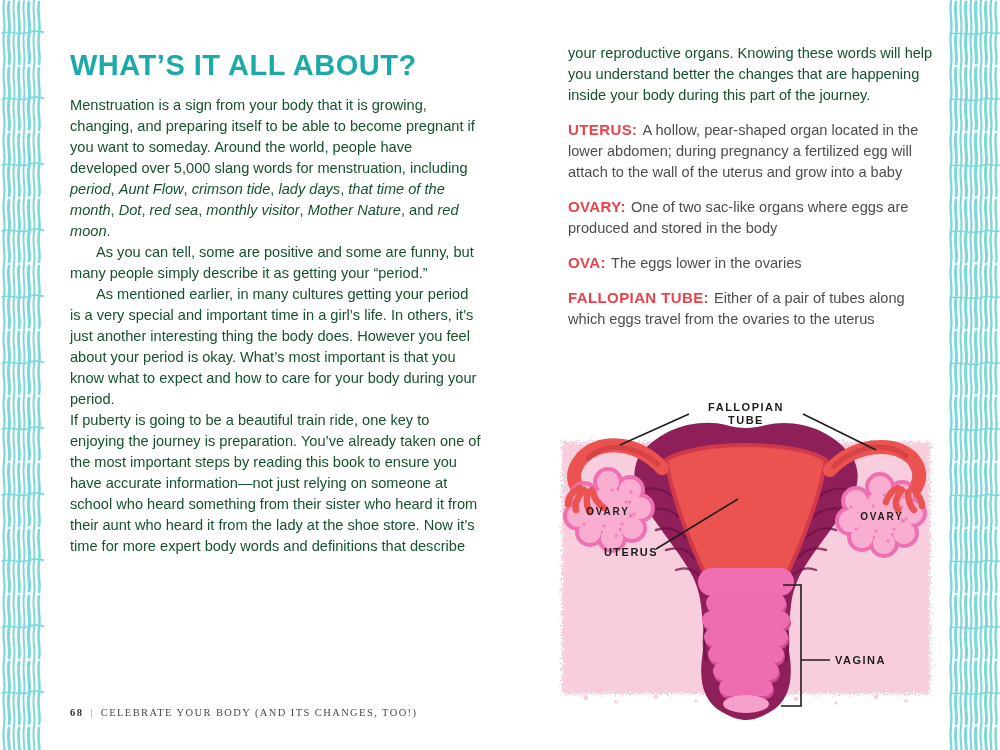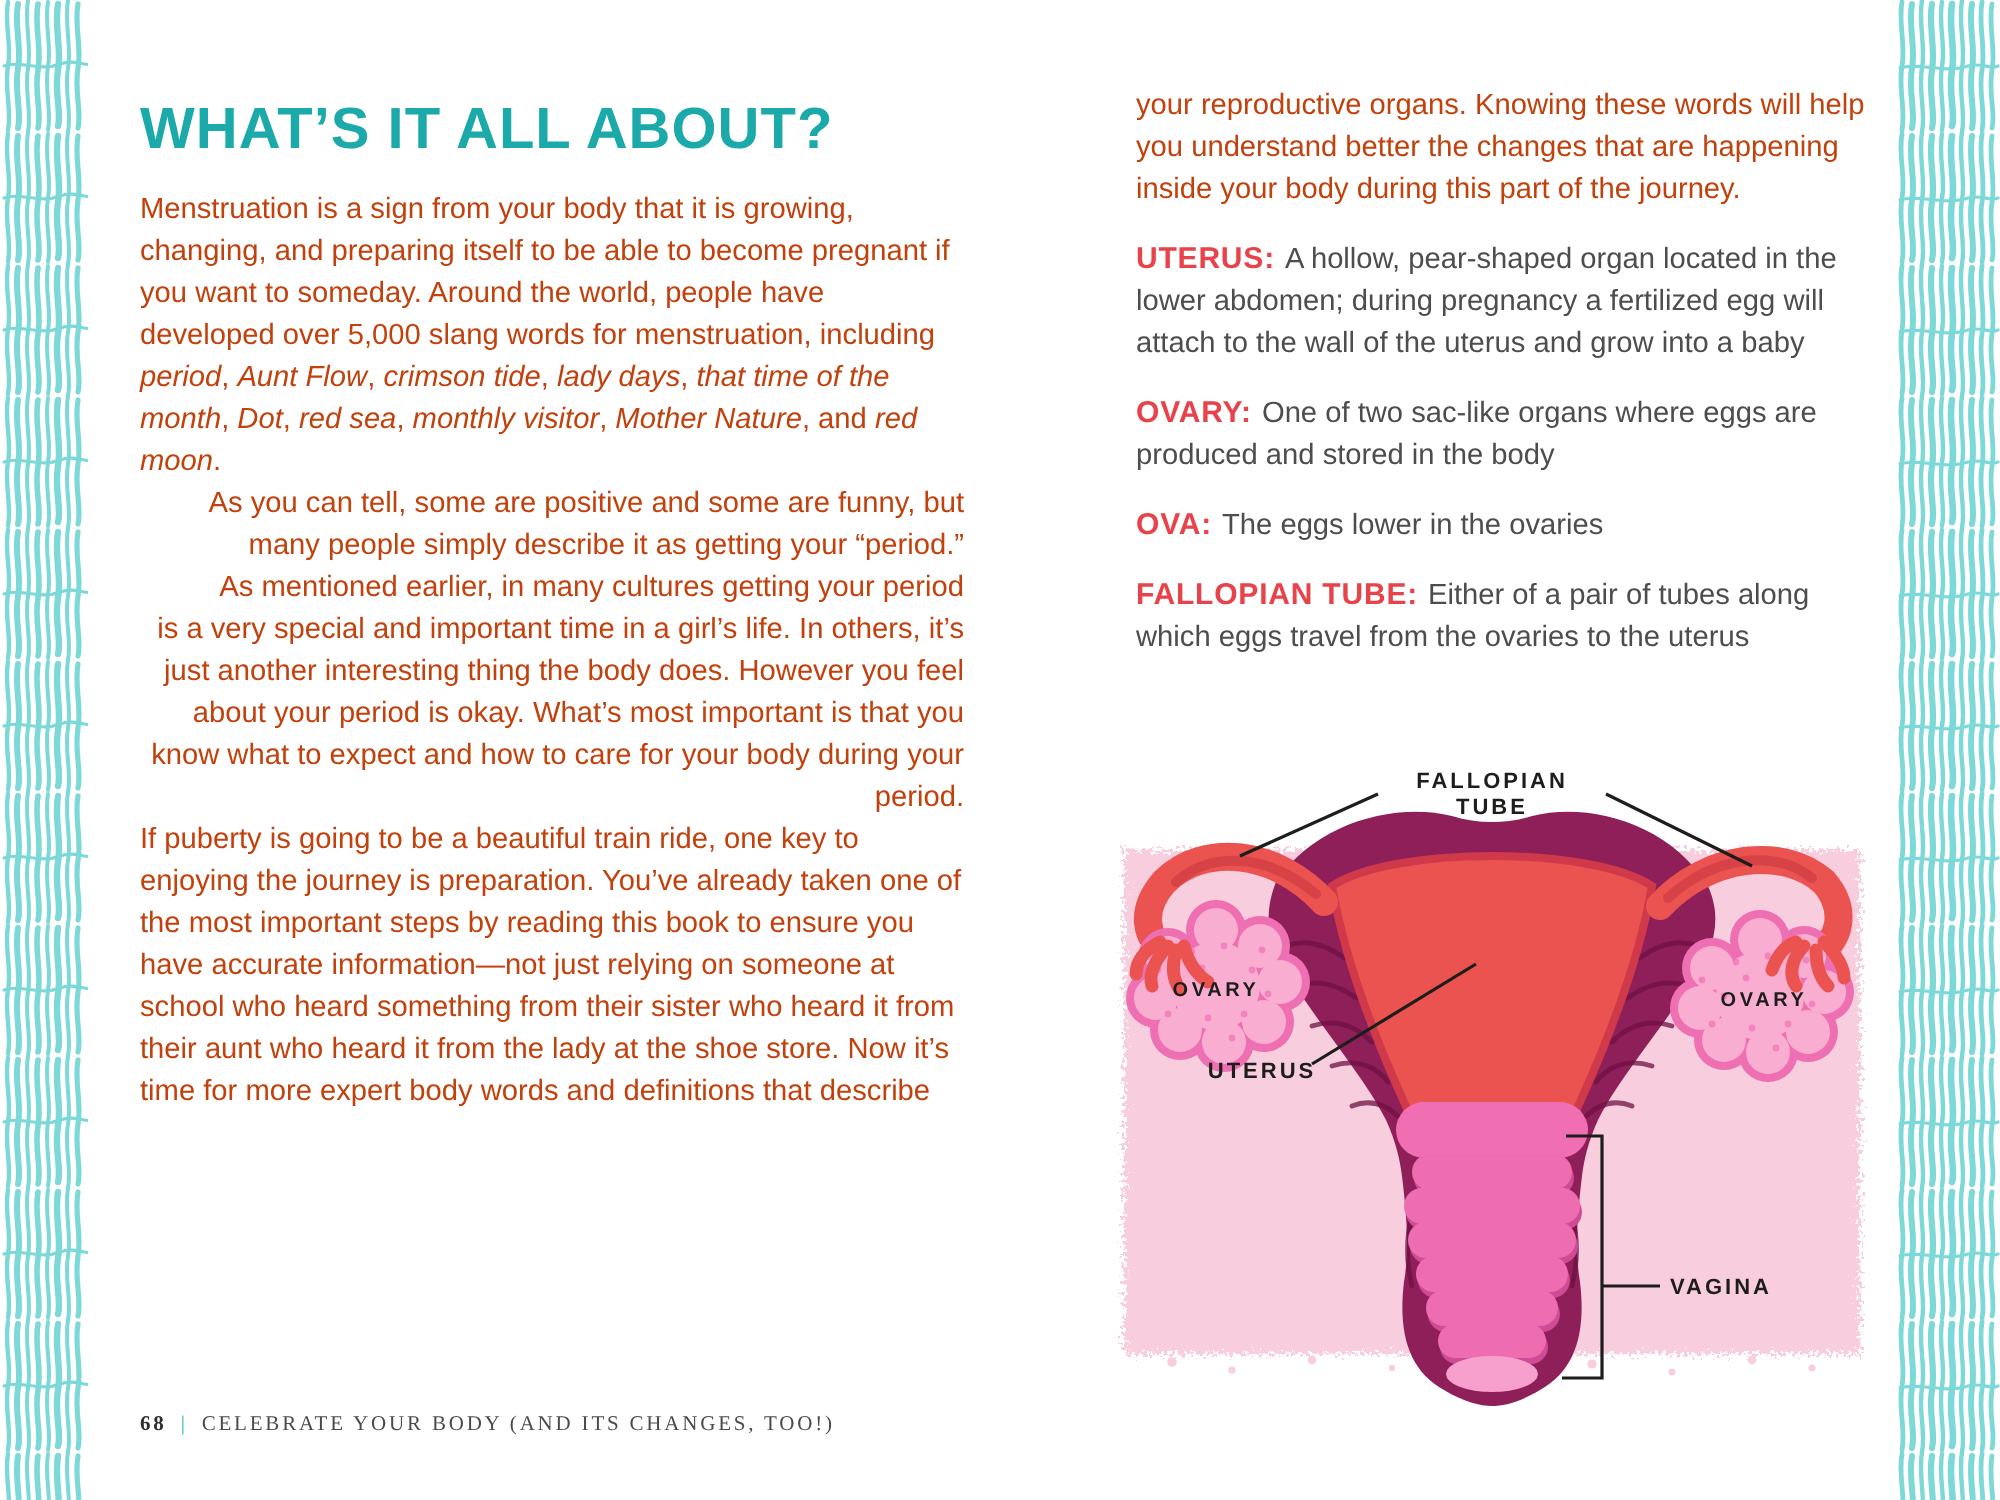--- a/index.html
+++ b/index.html
@@ -14,29 +14,29 @@
   .col-left  { position:absolute; left:70px;  top:50px; width:412px; }
   .col-right { position:absolute; left:568px; top:43px; width:368px; }
 
   .heading {
     font-size:29px; font-weight:800; color:#1ca9a9;
     letter-spacing:0.5px; margin:0 0 15px 0; line-height:1.05;
   }
   .heading.second { margin-top:27px; }
 
   p.body {
-    font-size:14.6px; line-height:21px; color:#c2410c; margin:0;
+    font-size:14.6px; line-height:21px; color:#14532d; margin:0;
   }
   p.body em { font-style:italic; }
-  .indent { text-indent:26px;text-align:right; }
+  .indent { text-indent:26px; }
 
   .gloss { margin:13px 0 0 0; font-size:14.6px; line-height:21px; color:#4d4d4d; }
   .term  { font-weight:800; color:#e8434a; letter-spacing:0.4px; margin-right:5px; font-size:15px; }
 
-  .diagram { position:absolute; left:546px; top:381px; width:394px; height:330px; }
+  .diagram { position:absolute; left:546px; top:398px; width:394px; height:330px; }
   .diagram svg { display:block; width:100%; height:100%; }
 
   .footer {
     position:absolute; left:70px; top:707px;
     font-family:"Liberation Serif", serif; font-size:10.5px;
     letter-spacing:1.4px; color:#4a4a4a; white-space:nowrap;
   }
   .footer .pg  { font-weight:bold; color:#2e2e2e; }
   .footer .sep { color:#2fb5b5; margin:0 7px; font-weight:normal; }
 </style>

